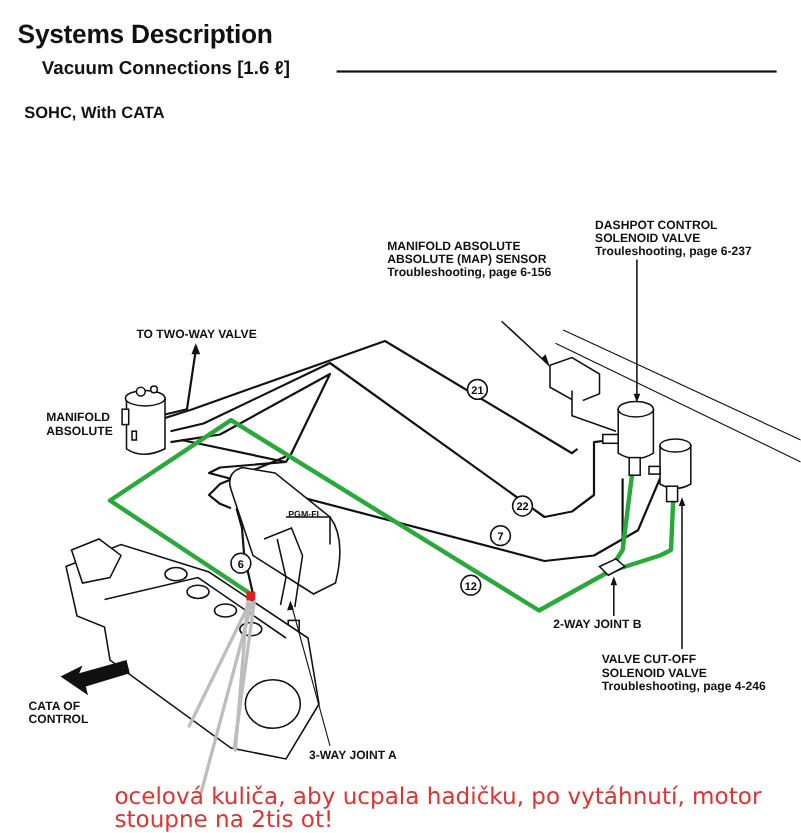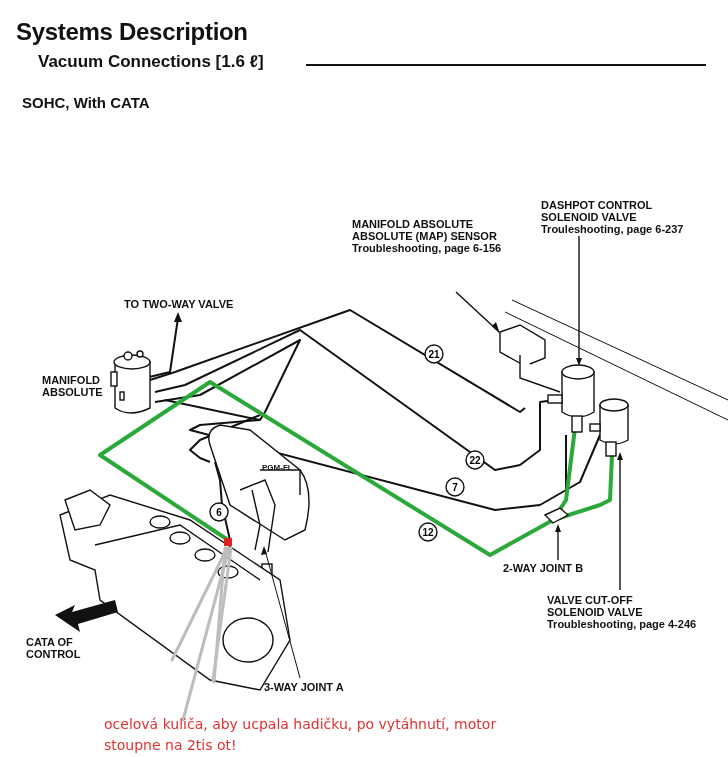--- a/index.html
+++ b/index.html
@@ -4,21 +4,21 @@
 <style>
   html, body { margin:0; padding:0; background:#ffffff; }
   body { width:728px; height:757px; position:relative; overflow:hidden;
          font-family:"Liberation Sans", sans-serif; color:#111; }
   .title { position:absolute; left:16px; top:18px; font-size:24px; font-weight:bold; letter-spacing:-0.3px; }
   .subtitle { position:absolute; left:38px; top:52px; font-size:17px; font-weight:bold; }
   .subtitle-rule { position:absolute; left:306px; top:64px; width:400px; height:2px; background:#111; }
   .variant { position:absolute; left:22px; top:94px; font-size:15px; font-weight:bold; }
   .lbl { position:absolute; font-size:11px; font-weight:bold; line-height:12px; white-space:nowrap; }
   .lbl .ts { font-weight:bold; display:block; }
-  .note { position:absolute; left:104px; top:714px; font-size:14px; color:#e03232; line-height:21px;
+  .note { position:absolute; left:104px; top:714px; font-size:21px; color:#e03232; line-height:21px;
           font-family:"DejaVu Sans", sans-serif; }
   svg.diagram { position:absolute; left:0; top:0; }
   .num text { font-size:10px; font-weight:bold; font-family:"Liberation Sans", sans-serif; }
 </style>
 </head>
 <body>
 
 <div class="title">Systems Description</div>
 <div class="subtitle">Vacuum Connections [1.6 ℓ]</div>
 <div class="subtitle-rule"></div>
@@ -175,18 +175,18 @@
 <div class="lbl" style="left:503px; top:562px;">2-WAY JOINT B</div>
 <div class="lbl" style="left:547px; top:594px;">
   <span>VALVE CUT-OFF</span><br>
   <span>SOLENOID VALVE</span>
   <span class="ts">Troubleshooting, page 4-246</span>
 </div>
 <div class="lbl" style="left:26px; top:636px;">
   <span>CATA OF</span><br>
   <span>CONTROL</span>
 </div>
-<div class="lbl" style="left:264px; top:681px;">3-WAY JOINT A</div>
+<div class="lbl" style="left:281px; top:681px;">3-WAY JOINT A</div>
 
 <div class="note">
   <div>ocelová kuliča, aby ucpala hadičku, po vytáhnutí, motor</div>
   <div>stoupne na 2tis ot!</div>
 </div>
 
 </body></html>

